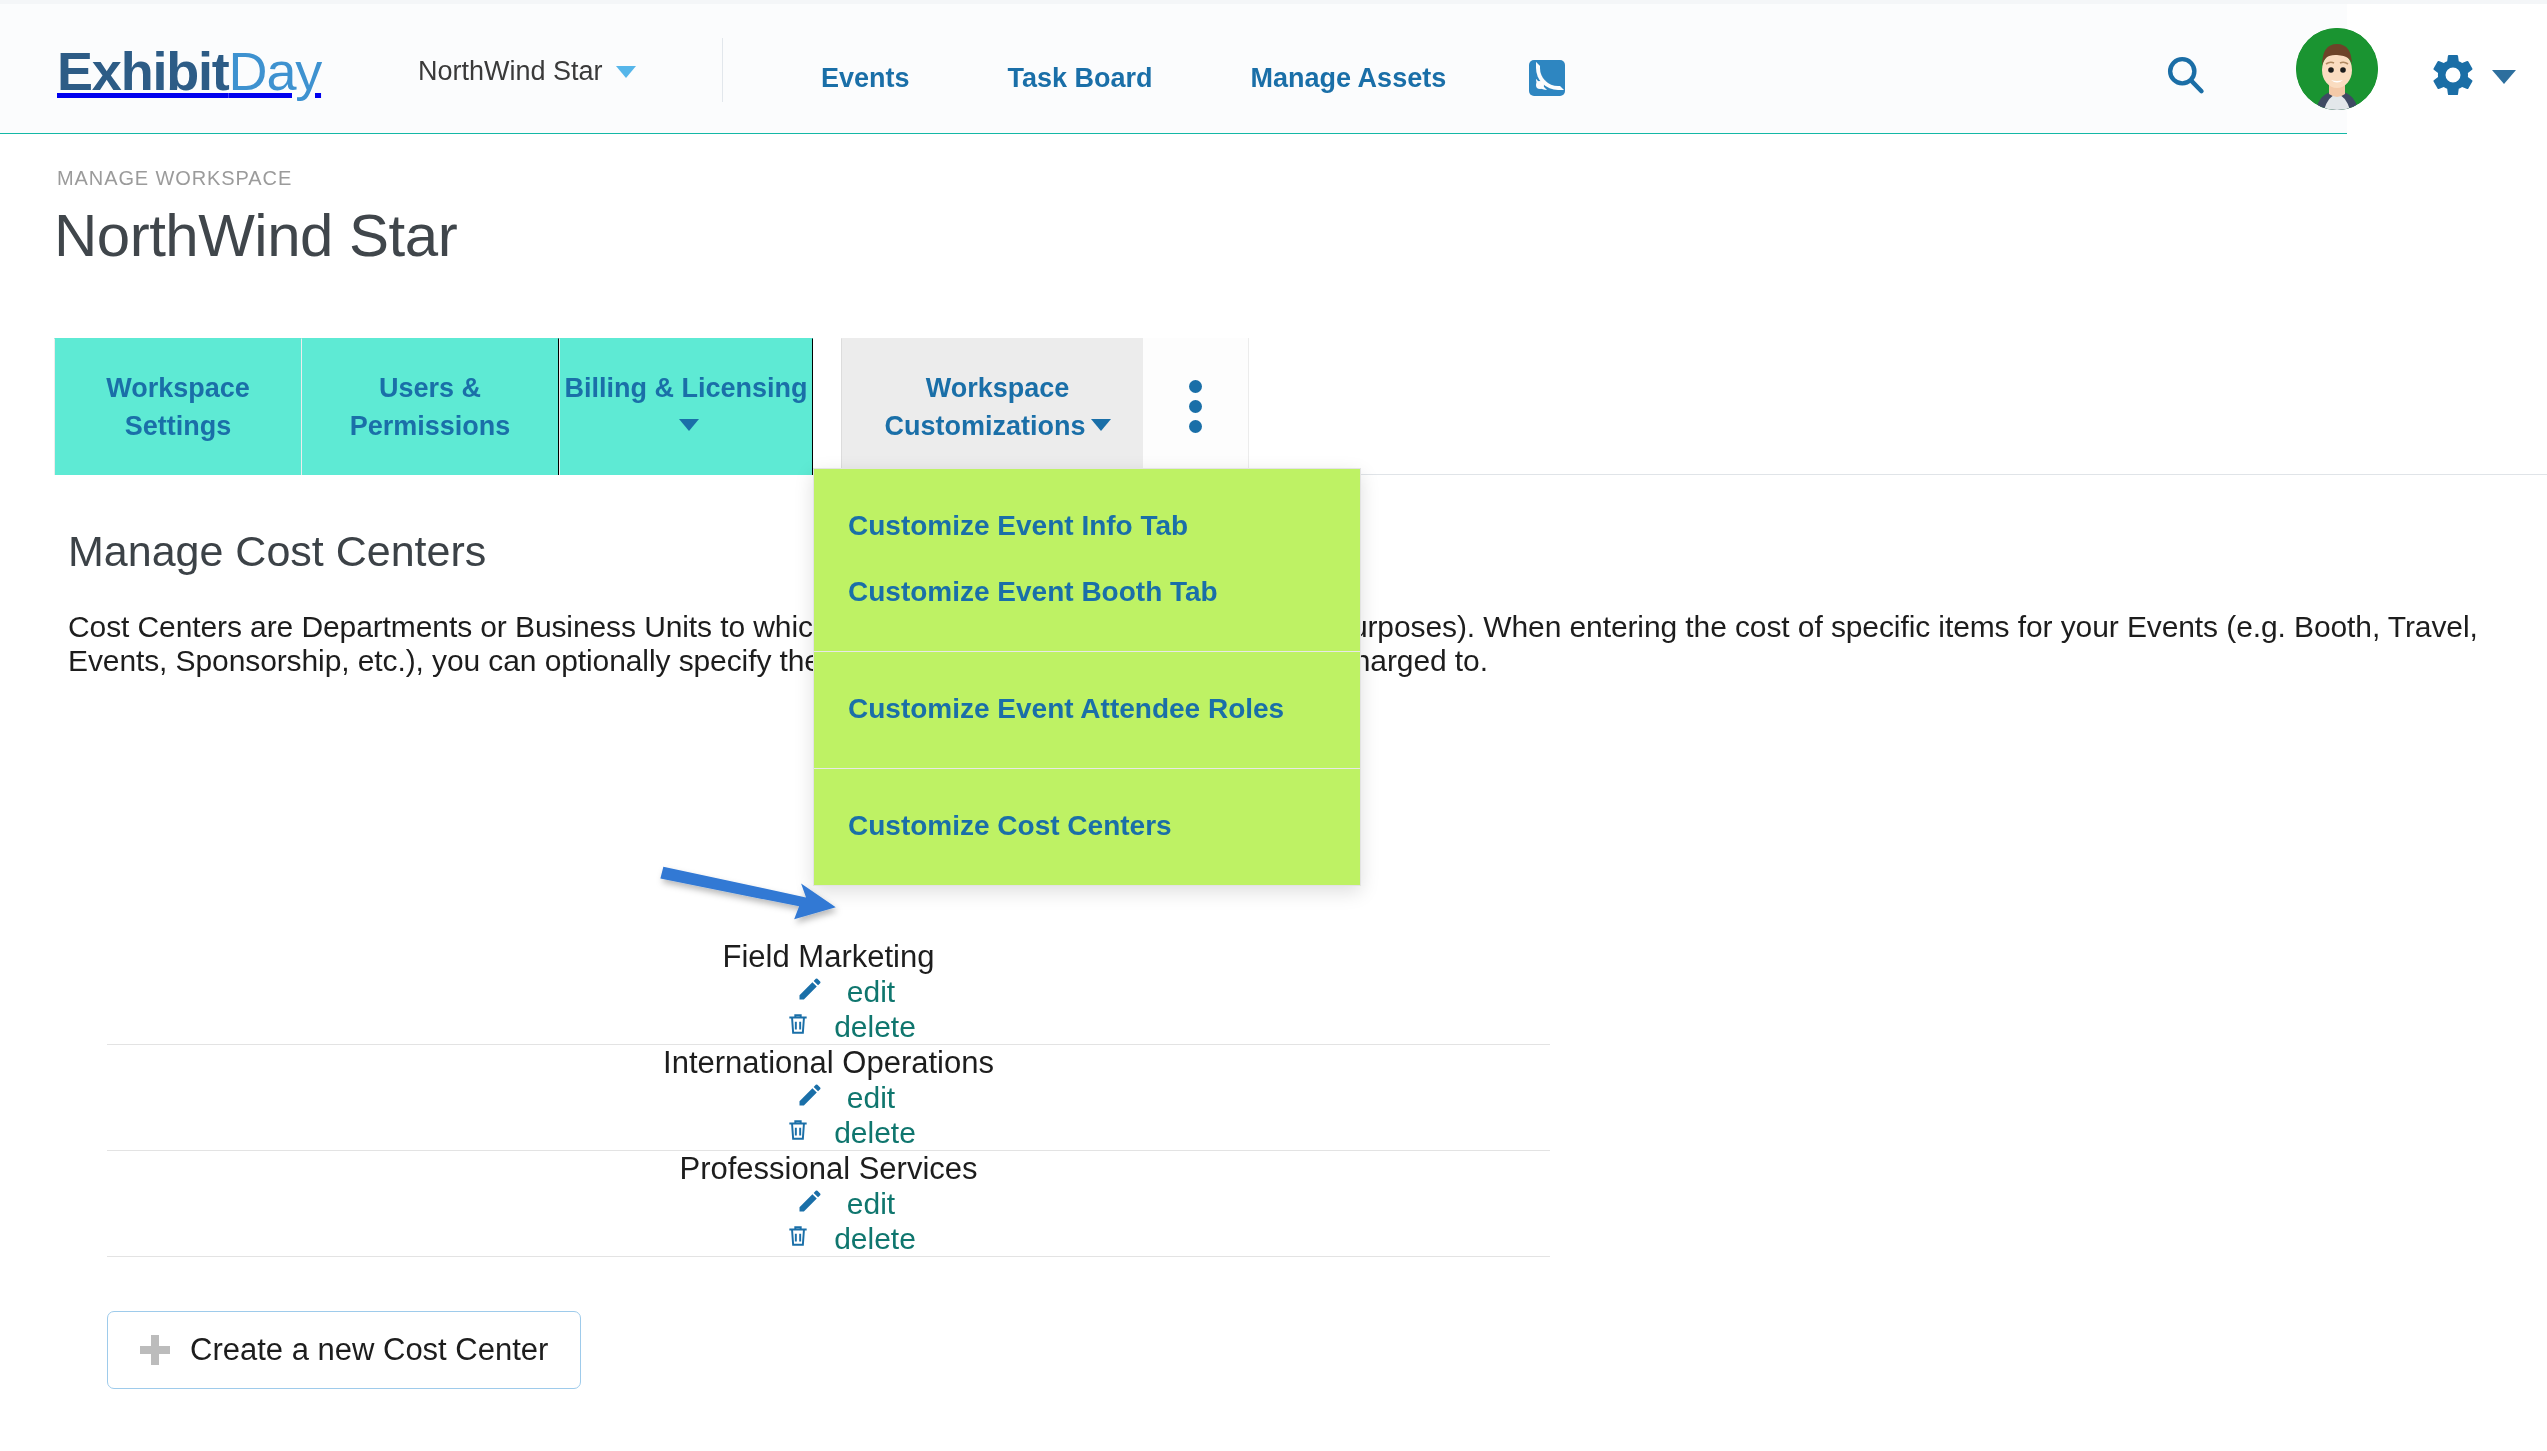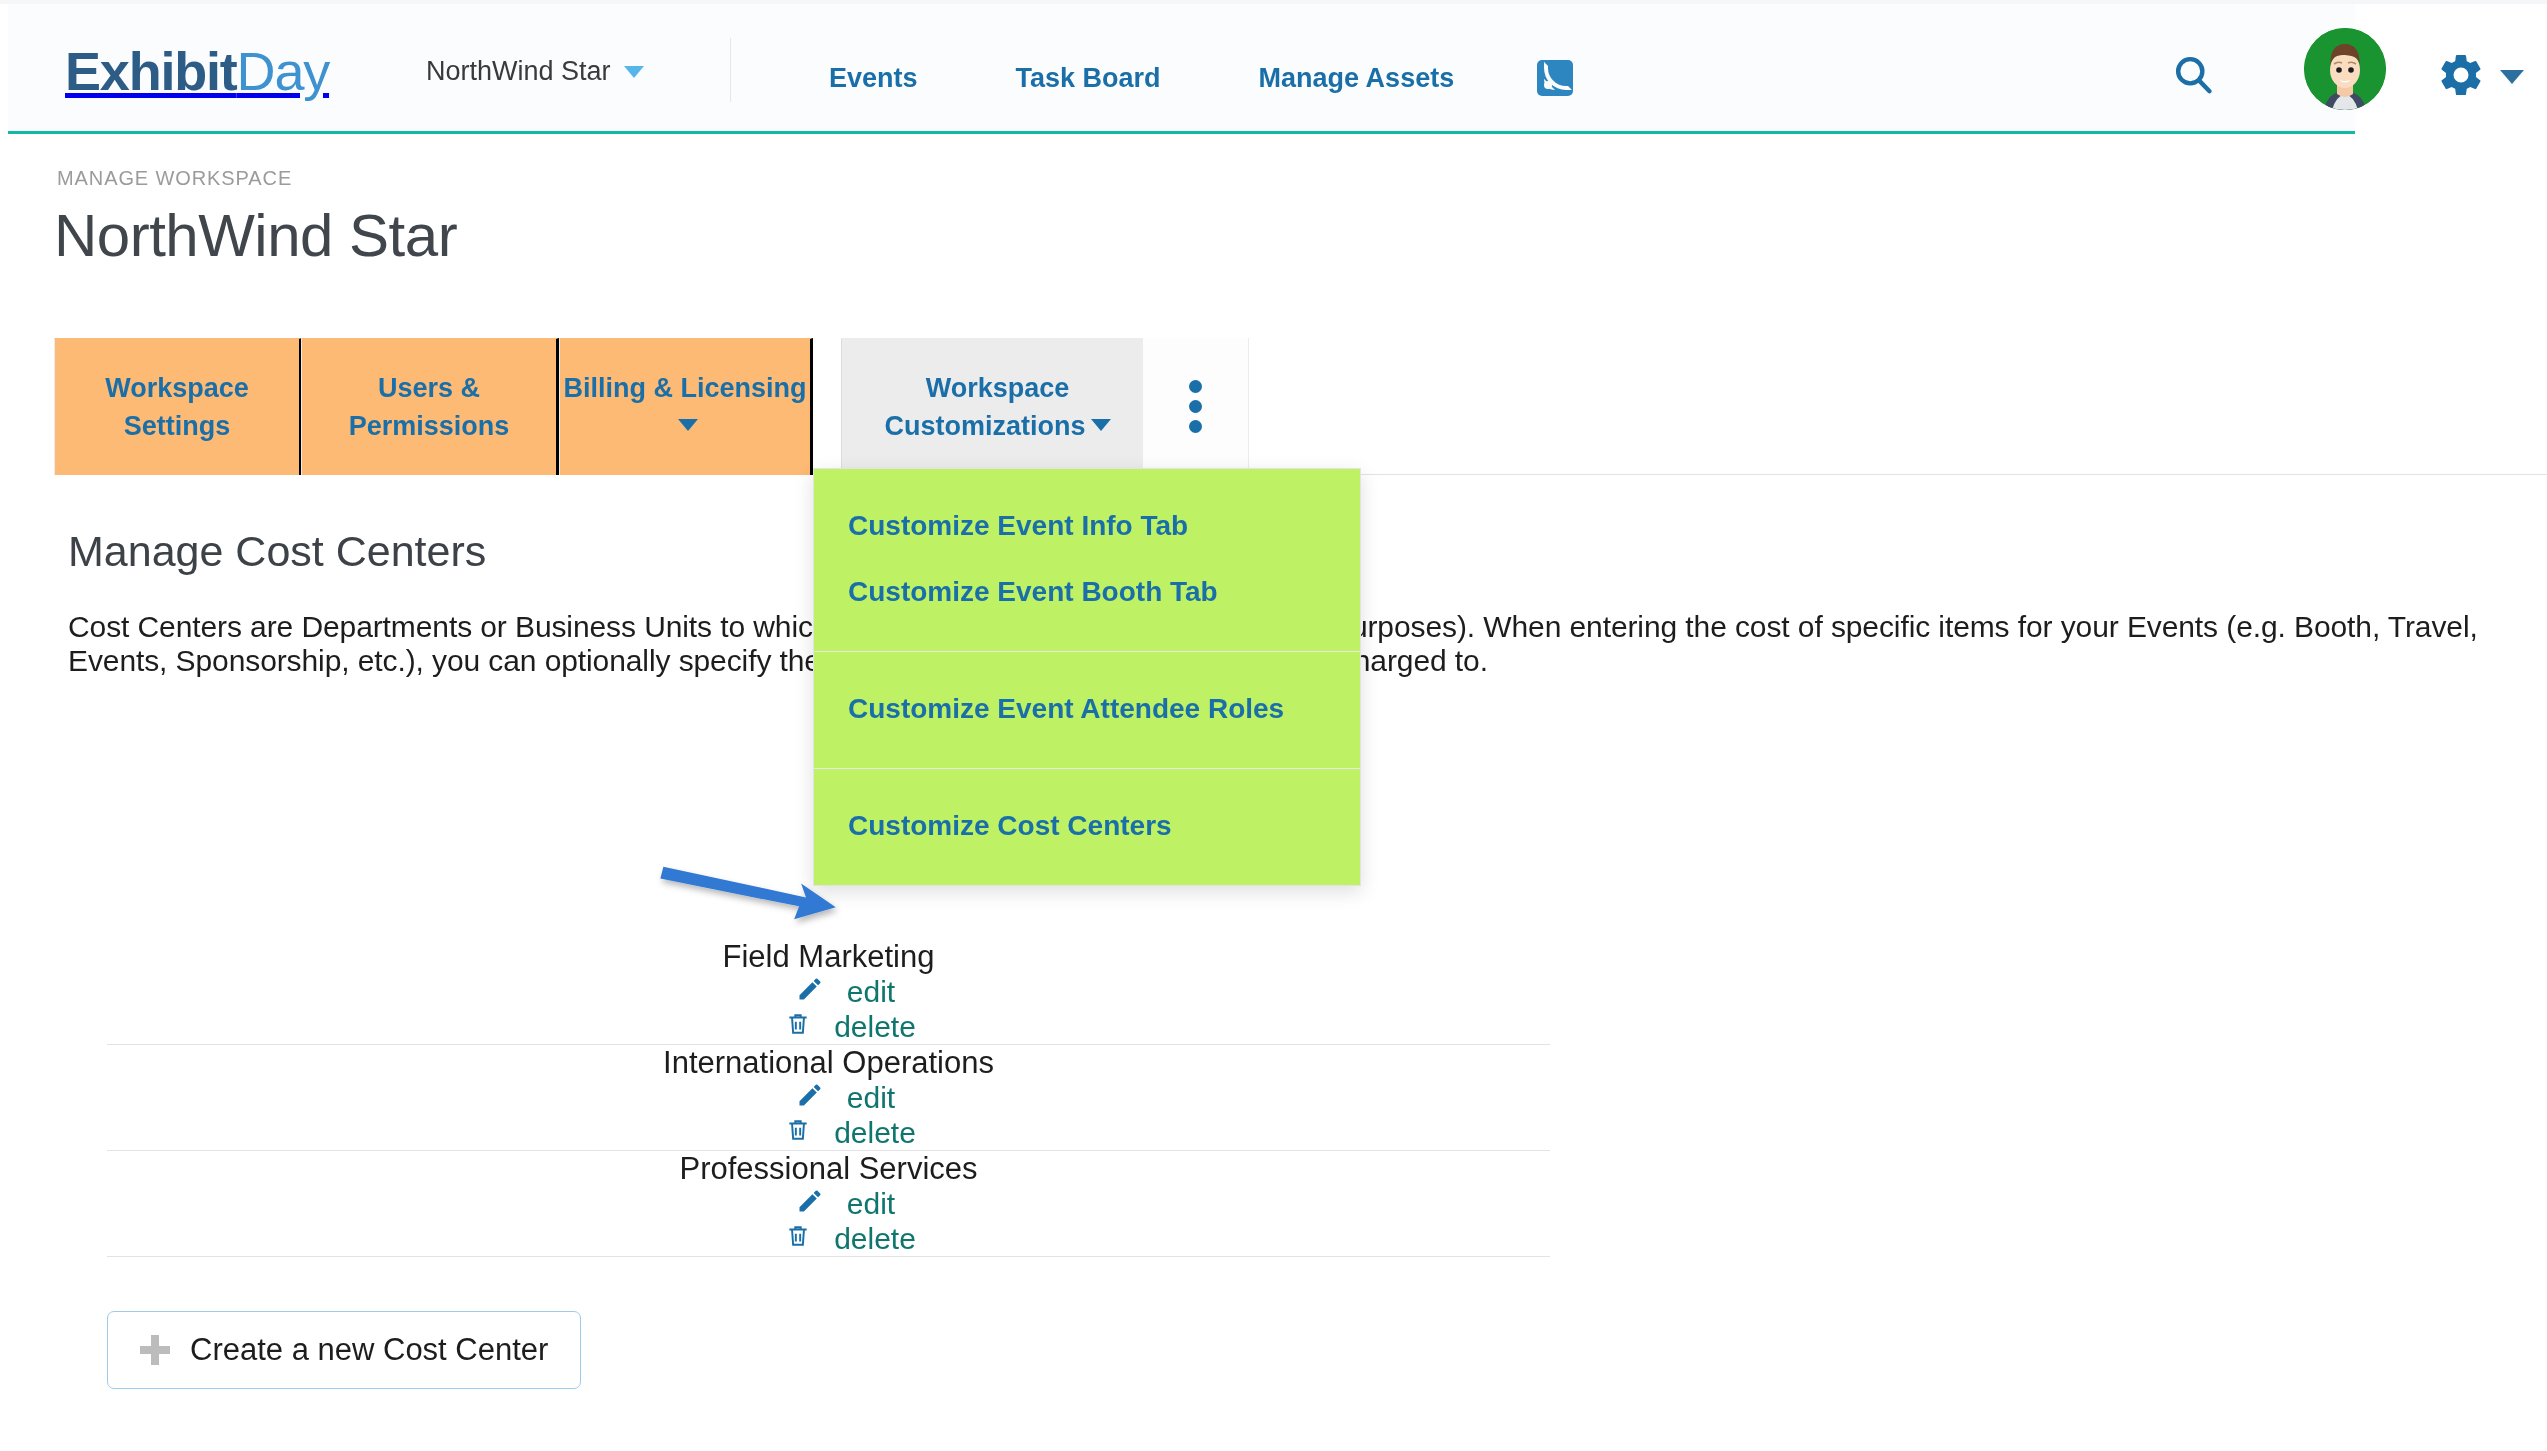--- a/index.html
+++ b/index.html
@@ -7,25 +7,25 @@
     width: 2547px;
     height: 1452px;
     background: #ffffff;
     font-family: "Liberation Sans", sans-serif;
     overflow: hidden;
   }
 
   
   .topbar {
     position: absolute;
-    left: 8px; top: 4px;
+    left: 0; top: 4px;
     width: 2347px;
     height: 130px;
     background: #fbfcfd;
-    border-bottom: 3px solid #14b8a6;
+    border-bottom: 1px solid #14b8a6;
   }
   .logo {
     position: absolute;
     left: 57px; top: 36px;
     font-size: 54px;
     letter-spacing: -1.2px;
     font-weight: 400;
     white-space: nowrap;
   }
   .logo .part1 { color: #2d5c86; font-weight: 600; }
@@ -168,23 +168,23 @@
   .tabbar-base {
     position: absolute;
     left: 54px; top: 136px;
     width: 2493px; height: 1px;
     background: #e0e4e8;
   }
   .tab {
     position: absolute;
     top: 0;
     height: 137px;
-    background: #fdba74;
+    background: #5eead4;
     border-left: 1px solid #ececec;
-    border-right: 3px solid #000000;
+    border-right: 1px solid #000000;
     border-top: 1px solid transparent;
     display: flex;
     align-items: center;
     justify-content: center;
     text-align: center;
     cursor: pointer;
   }
   .tab .tab-label {
     font-size: 27px;
     font-weight: 700;

